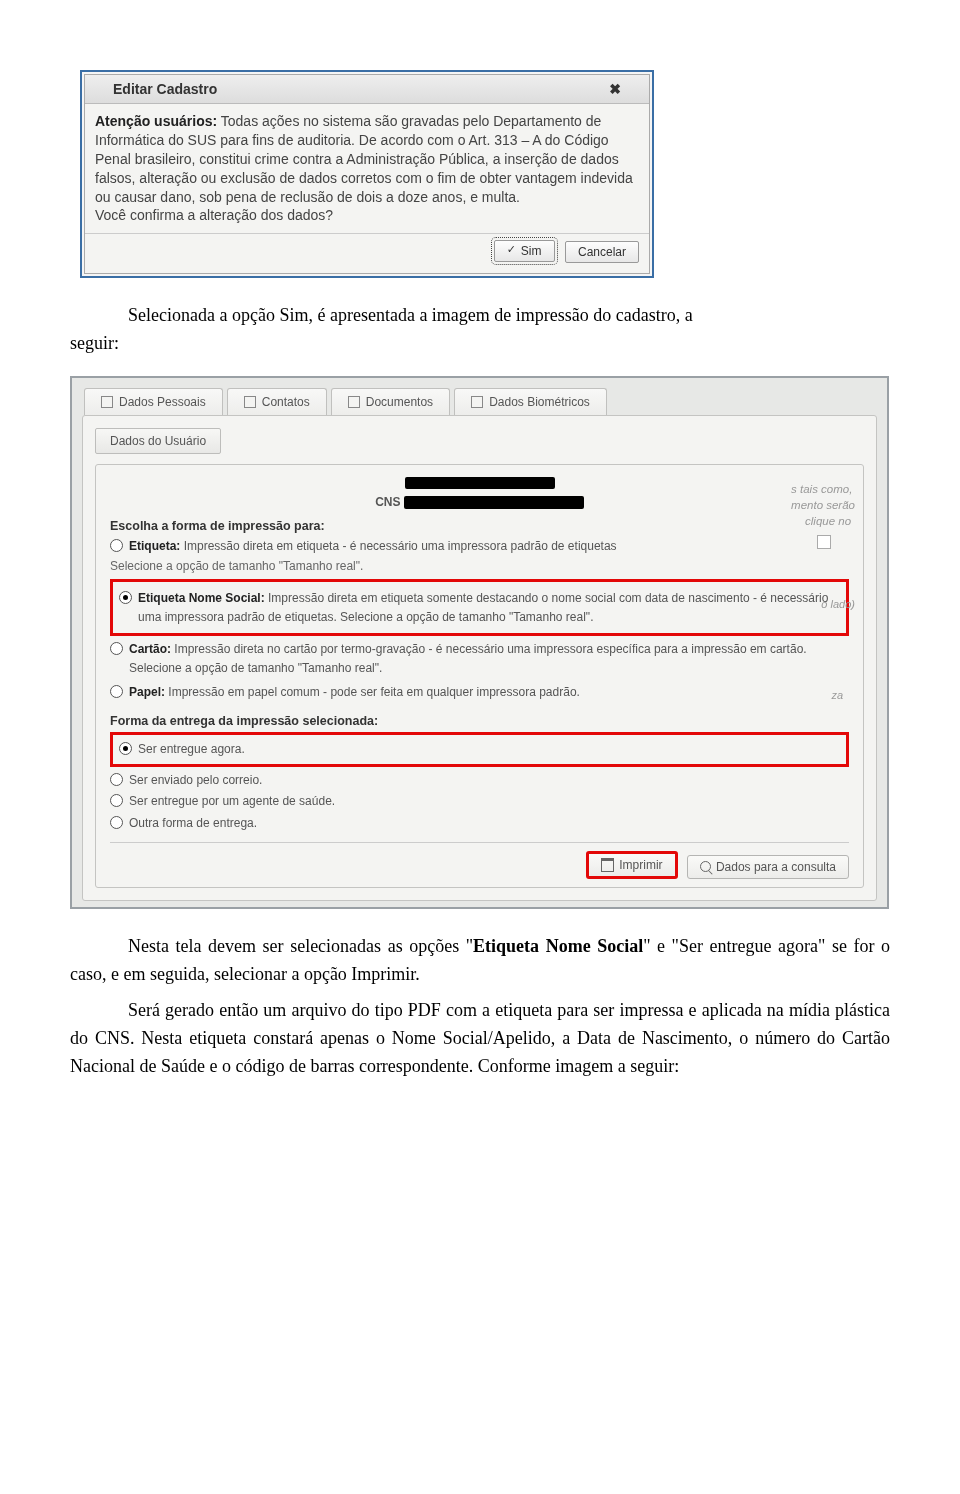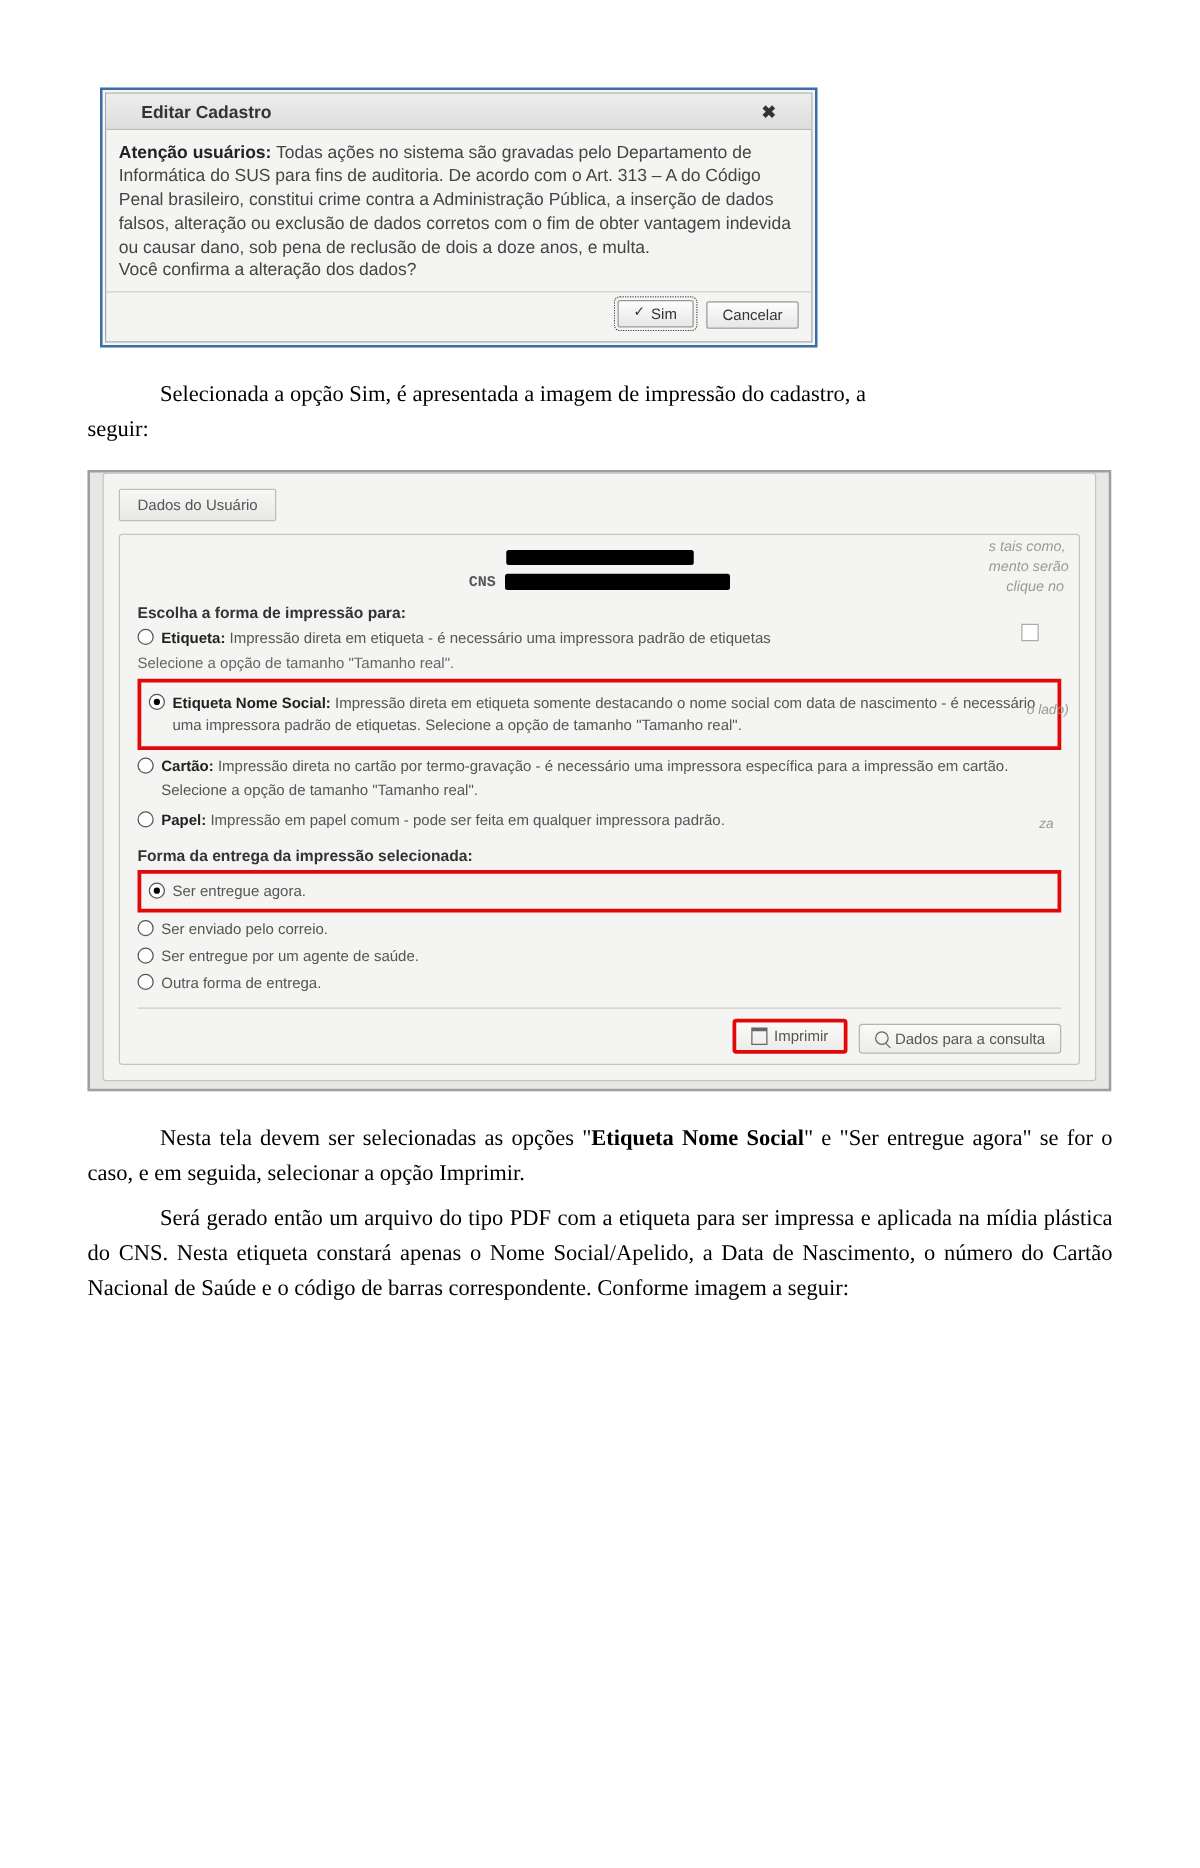--- a/index.html
+++ b/index.html
@@ -225,21 +225,20 @@
     right: 8px;
     color: #999;
     font-style: italic;
     font-size: 11.5px;
     line-height: 1.4;
     text-align: left;
   }
   .center-redact {
     text-align: center;
     margin: 2px 0 10px 0;
-    font-family: Liberation Mono, monospace;
   }
   .section-heading {
     font-weight: bold;
     color: #333;
     font-size: 12.5px;
     margin: 6px 0 4px 0;
   }
   .opt {
     display: flex;
     align-items: flex-start;
@@ -365,27 +364,45 @@
     </div>
   </div>
 
   <p class="doc-text">
     <span class="indent"></span><span>Selecionada a opção Sim, é apresentada a imagem de impressão do cadastro, a</span><br>
     <span>seguir:</span>
   </p>
 
   <div class="panel">
 
+    <div class="tabs">
+      <div class="tab">
+          <span class="tab-icon"></span>
+          <span>Dados Pessoais</span>
+        </div>
+      <div class="tab">
+          <span class="tab-icon"></span>
+          <span>Contatos</span>
+        </div>
+      <div class="tab">
+          <span class="tab-icon"></span>
+          <span>Documentos</span>
+        </div>
+      <div class="tab">
+          <span class="tab-icon"></span>
+          <span>Dados Biométricos</span>
+        </div>
+    </div>
 
     <div class="tabpane">
       <div class="sub-btn">Dados do Usuário</div>
 
       <div class="print-panel">
         <div class="print-body">
-          <div class="bg-hint" style="top:2px">
+          <div class="bg-hint" style="top:16px">
             <span>s tais como,</span><br>
             <span>mento serão</span><br>
             <span style="padding-left:14px">clique no</span>
           </div>
 
           <div class="center-redact">
             <span class="redact" style="width:150px;height:12px;margin-bottom:3px"></span><br>
             <b>CNS</b>
             <span class="redact" style="width:180px;height:13px;vertical-align:middle"></span>
           </div>

